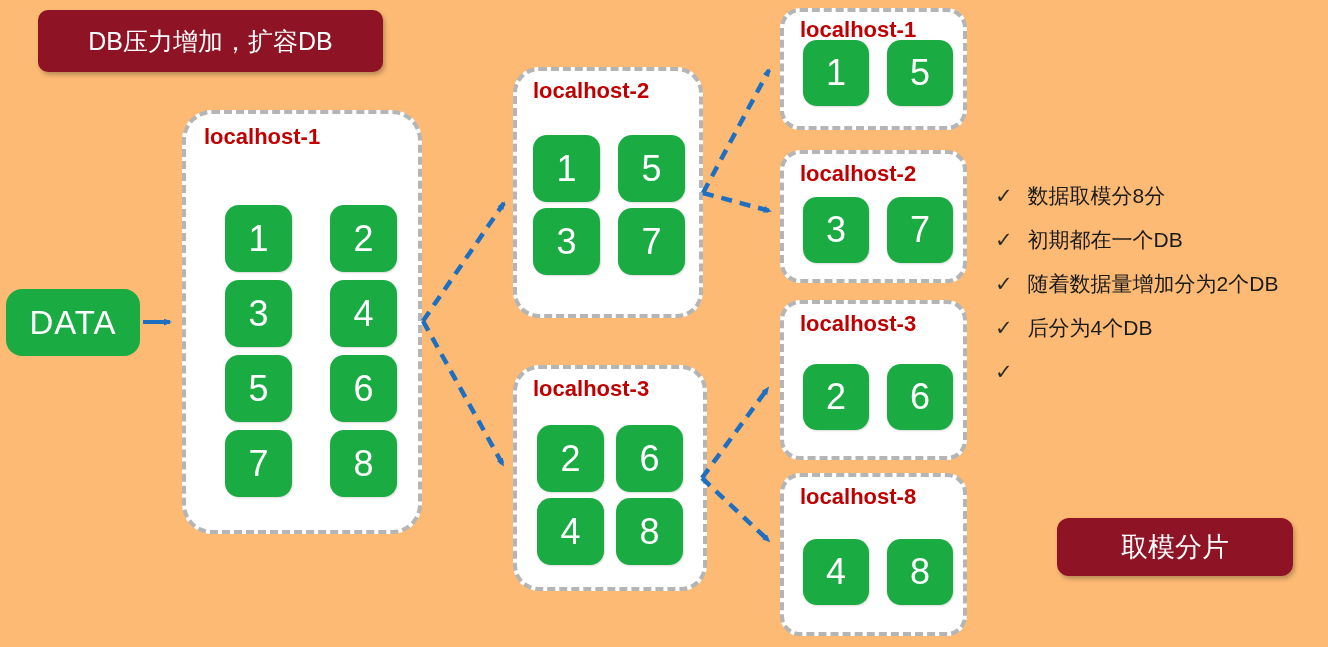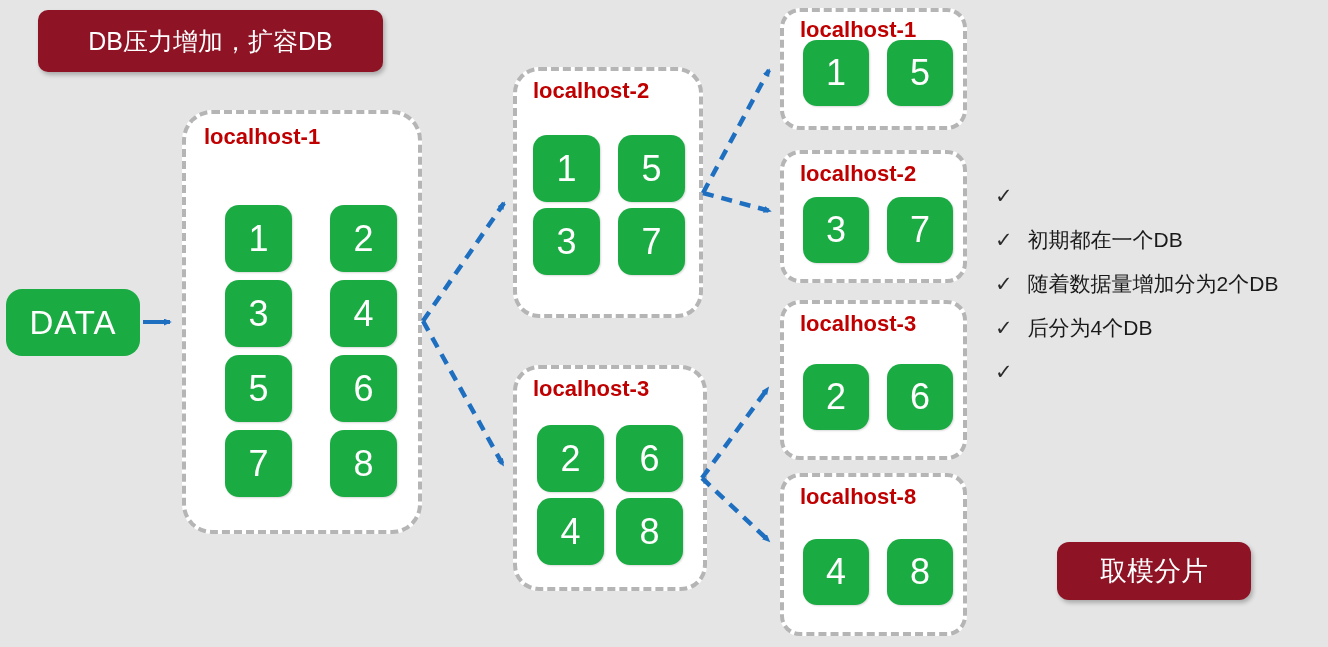--- a/index.html
+++ b/index.html
@@ -1,21 +1,21 @@
 <!DOCTYPE html>
 <html><head>
 <meta charset="utf-8">
 <style>
   html,body{margin:0;padding:0;background:#fff;font-family:"Liberation Sans","DejaVu Sans",sans-serif;}
-  .stage{position:relative;width:1328px;height:647px;background:#e5e5e5;overflow:hidden;}
+  .stage{position:relative;width:1328px;height:647px;background:#fdba74;overflow:hidden;}
 
   .banner{position:absolute;background:#8e1325;color:#ffffff;display:flex;align-items:center;justify-content:center;
           box-shadow:2px 3px 4px rgba(0,0,0,.25);}
   .banner.top{left:38px;top:10px;width:345px;height:62px;border-radius:10px;font-size:25px;}
-  .banner.bottom{left:1057px;top:542px;width:194px;height:58px;border-radius:12px;font-size:27px;
+  .banner.bottom{left:1057px;top:518px;width:236px;height:58px;border-radius:12px;font-size:27px;
           font-family:"Liberation Serif","DejaVu Serif",serif;}
 
   .data-box{position:absolute;left:6px;top:289px;width:134px;height:67px;background:#1aab42;border-radius:16px;
           color:#fff;display:flex;align-items:center;justify-content:center;font-size:33px;letter-spacing:1px;}
 
   .container{position:absolute;border:4px dashed #b5b5b5;box-sizing:border-box;background:#fff;text-align:center;}
   .host-label{position:absolute;left:16px;top:7px;color:#c00000;font-weight:bold;font-size:22px;white-space:nowrap;}
   .shard-grid{position:absolute;display:grid;}
   .shard{background:#1aab42;border-radius:14px;color:#fff;display:flex;align-items:center;justify-content:center;
          font-size:36px;box-shadow:1px 1px 2px rgba(0,0,0,.15);}
@@ -101,20 +101,21 @@
     <div class="host-label">localhost-8</div>
     <div class="shard-grid" style="left:19px;top:62px;grid-template-columns:66px 66px;column-gap:18px;grid-auto-rows:66px;">
       <div class="shard">4</div>
       <div class="shard">8</div>
     </div>
   </div>
 
   <div class="checklist">
     <div class="check-item">
       <span class="check">✓</span>
+      <span>数据取模分8分</span>
     </div>
     <div class="check-item">
       <span class="check">✓</span>
       <span>初期都在一个DB</span>
     </div>
     <div class="check-item">
       <span class="check">✓</span>
       <span>随着数据量增加分为2个DB</span>
     </div>
     <div class="check-item">

